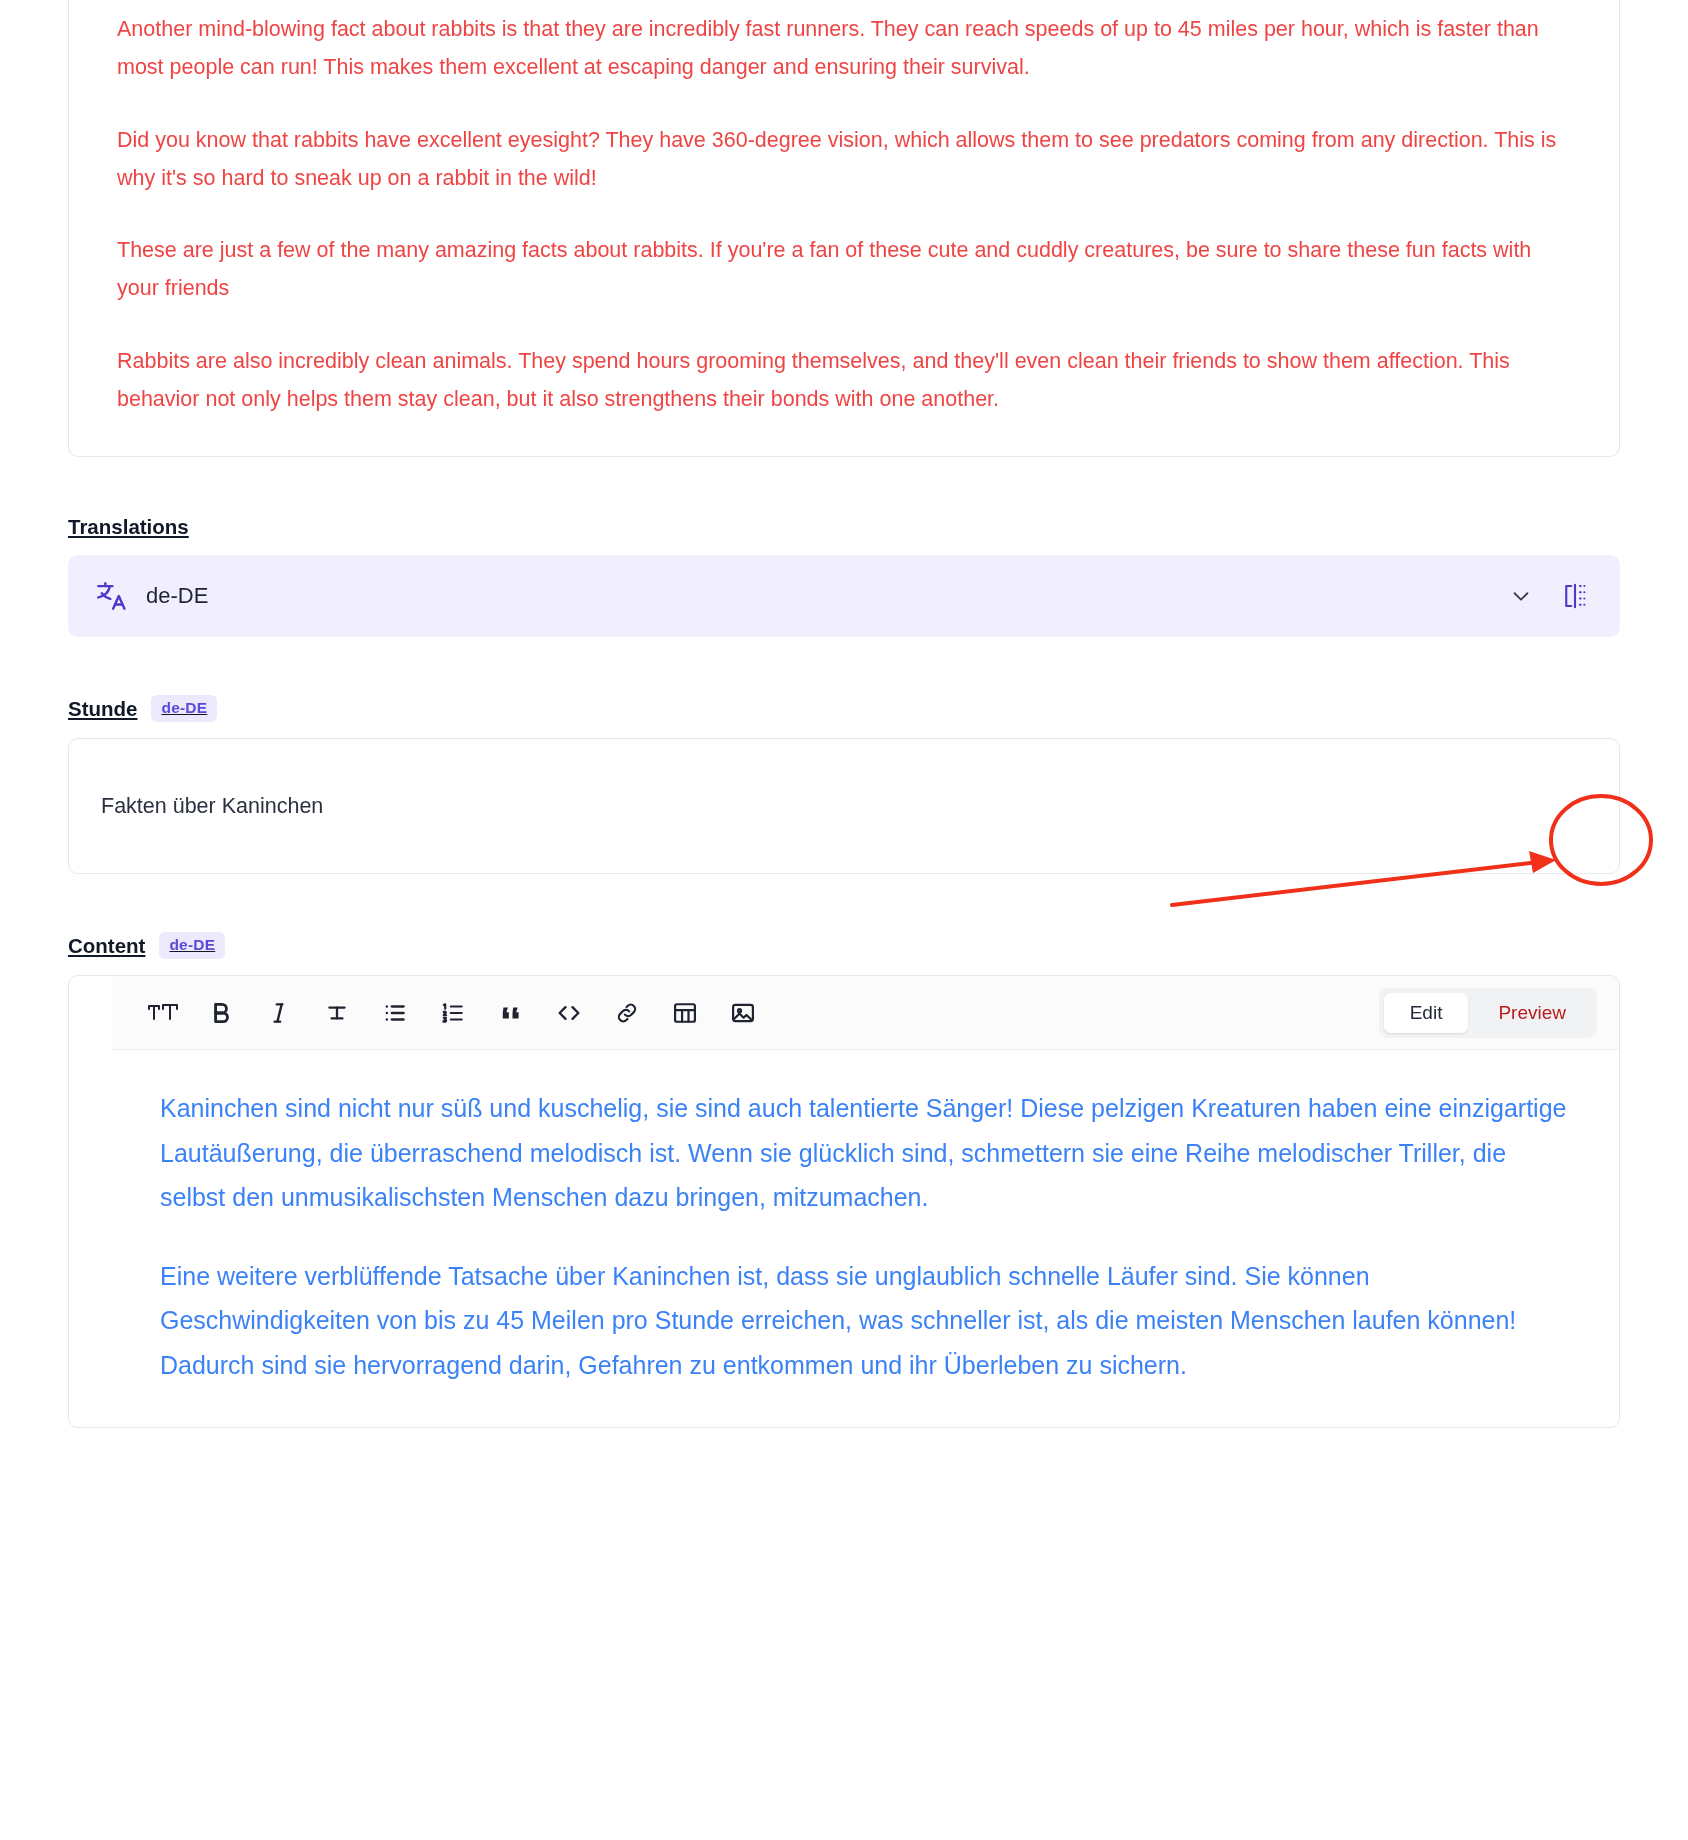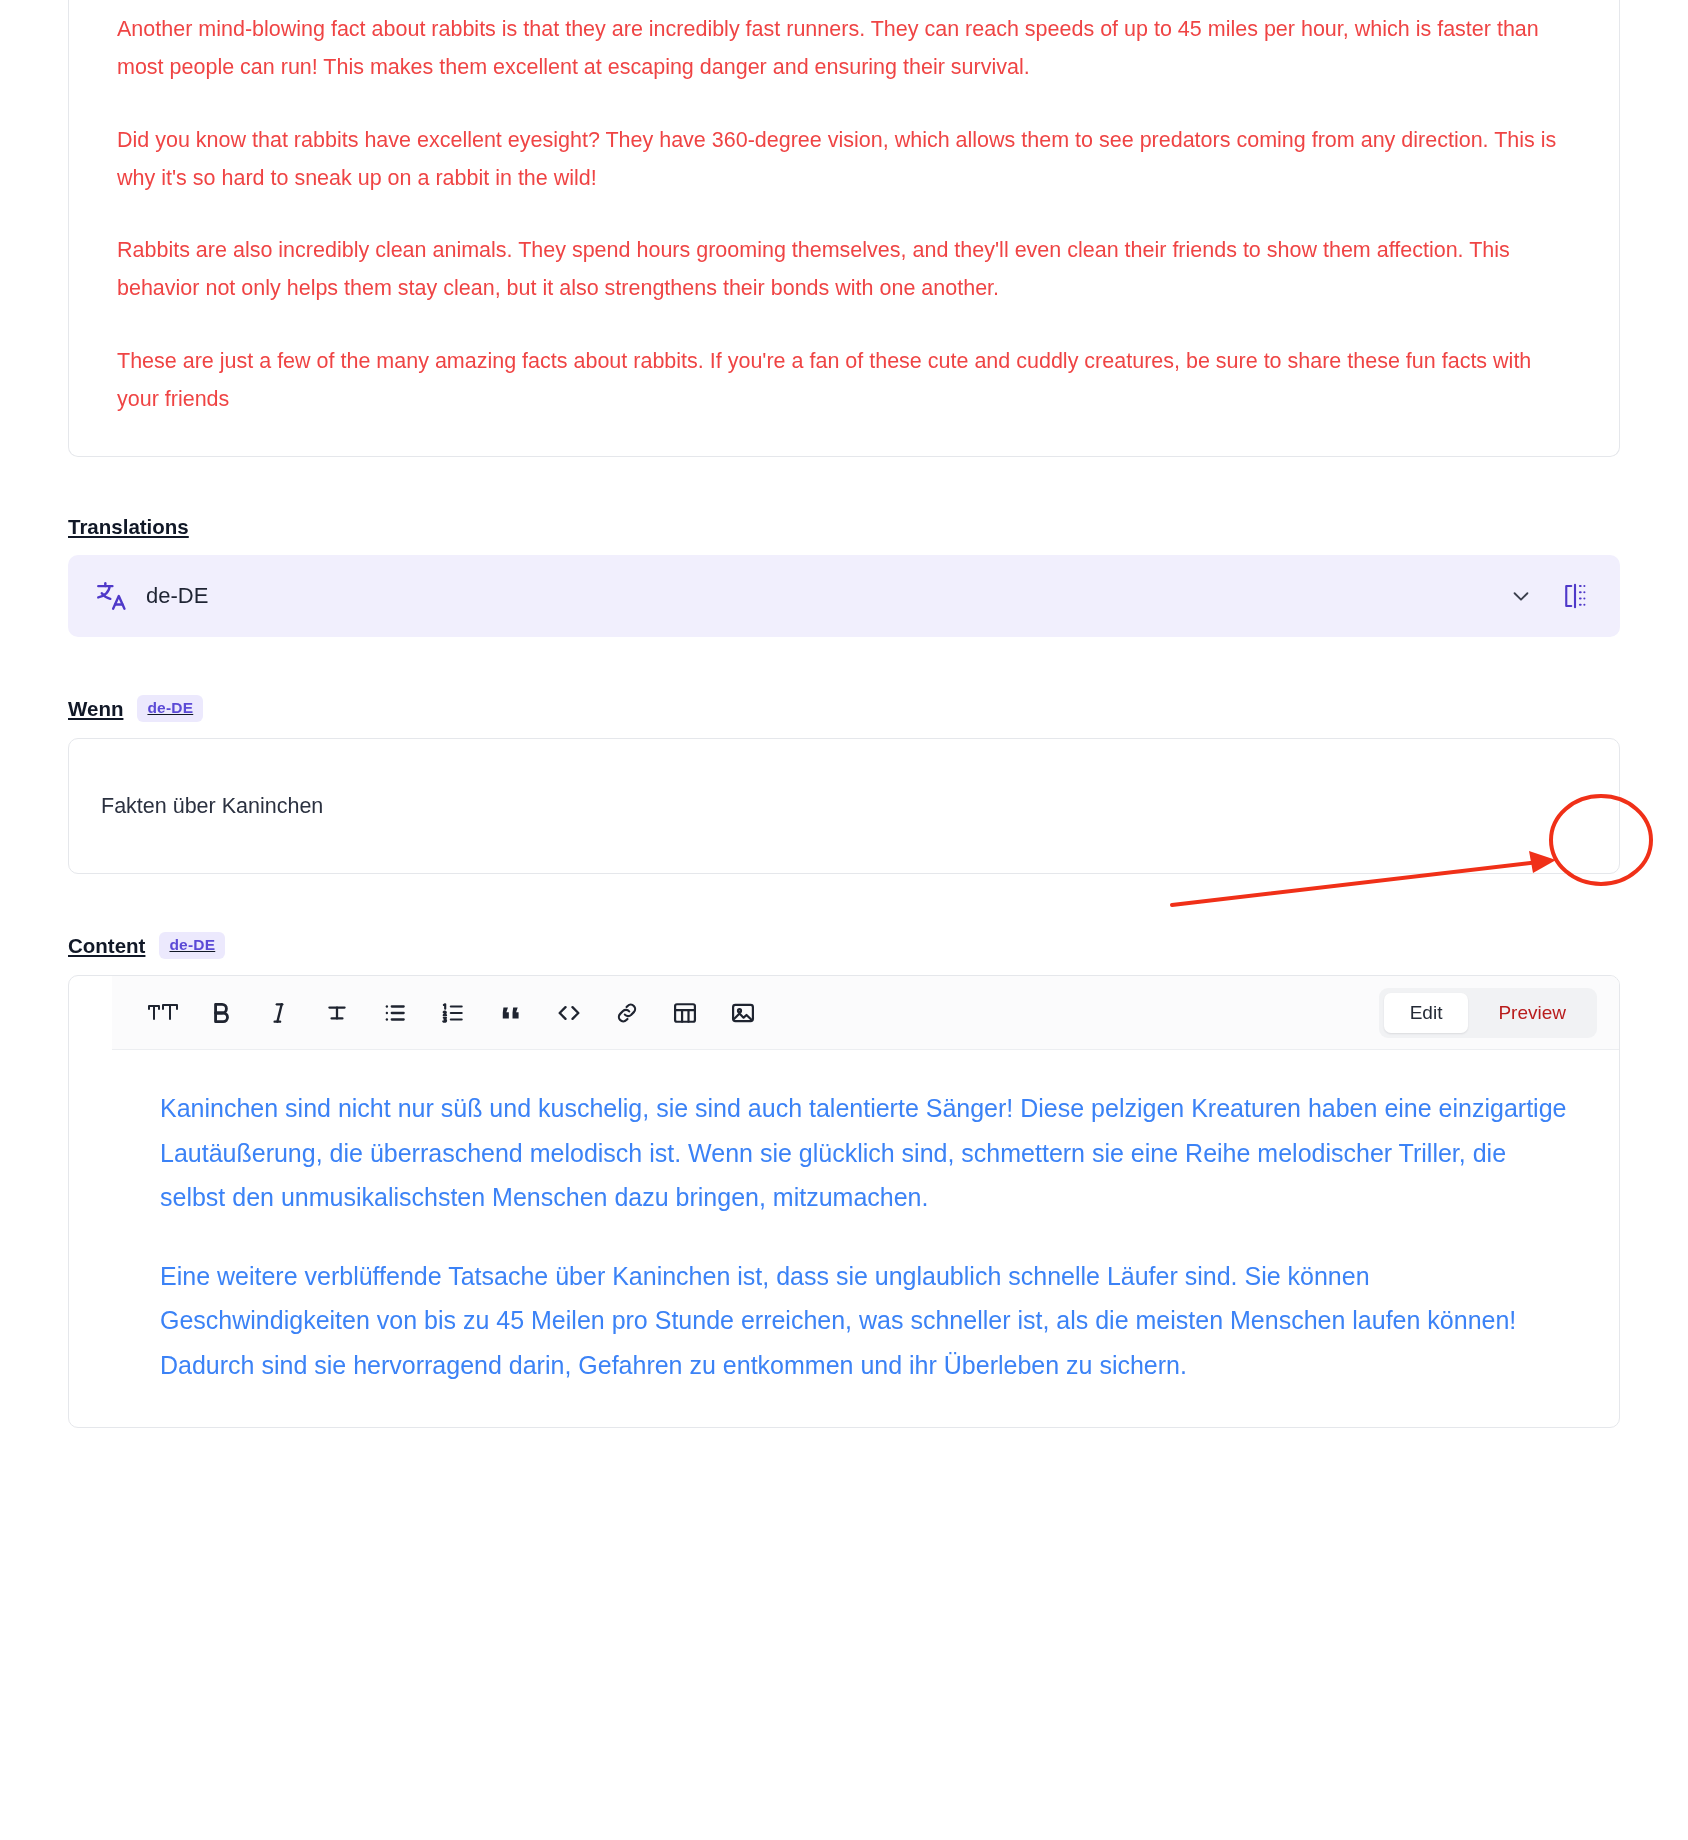--- a/index.html
+++ b/index.html
@@ -193,22 +193,22 @@
   .editor-body p:last-child { margin-bottom: 0; }
 </style>
 </head>
 <body>
 
 <div class="page">
 
   <div class="source-card">
     <p>Another mind-blowing fact about rabbits is that they are incredibly fast runners. They can reach speeds of up to 45 miles per hour, which is faster than most people can run! This makes them excellent at escaping danger and ensuring their survival.</p>
     <p>Did you know that rabbits have excellent eyesight? They have 360-degree vision, which allows them to see predators coming from any direction. This is why it's so hard to sneak up on a rabbit in the wild!</p>
+    <p>These are just a few of the many amazing facts about rabbits. If you're a fan of these cute and cuddly creatures, be sure to share these fun facts with your friends</p>
     <p>Rabbits are also incredibly clean animals. They spend hours grooming themselves, and they'll even clean their friends to show them affection. This behavior not only helps them stay clean, but it also strengthens their bonds with one another.</p>
-    <p>These are just a few of the many amazing facts about rabbits. If you're a fan of these cute and cuddly creatures, be sure to share these fun facts with your friends</p>
   </div>
 
   <div class="section-label">
     <span>Translations</span>
   </div>
 
   <div class="translations-bar">
     <span class="translate-icon">
       <svg width="34" height="34" viewBox="0 0 24 24" fill="none" stroke="currentColor" stroke-width="1.7" stroke-linecap="round" stroke-linejoin="round">
         <path d="M3 5h10"></path>
@@ -234,21 +234,21 @@
           <path d="M16 4h0.5M19.5 4h0"></path>
           <path d="M16 9h0.5M19.5 9h0"></path>
           <path d="M16 14h0.5M19.5 14h0"></path>
           <path d="M16 19h0.5M19.5 19h0"></path>
         </svg>
       </span>
     </div>
   </div>
 
   <div class="section-label">
-    <span>Wenn</span>
+    <span>Stunde</span>
     <span class="lang-badge">de-DE</span>
   </div>
   <div class="text-input">
     <span>Fakten über Kaninchen</span>
   </div>
 
   <div class="section-label">
     <span>Content</span>
     <span class="lang-badge">de-DE</span>
   </div>

